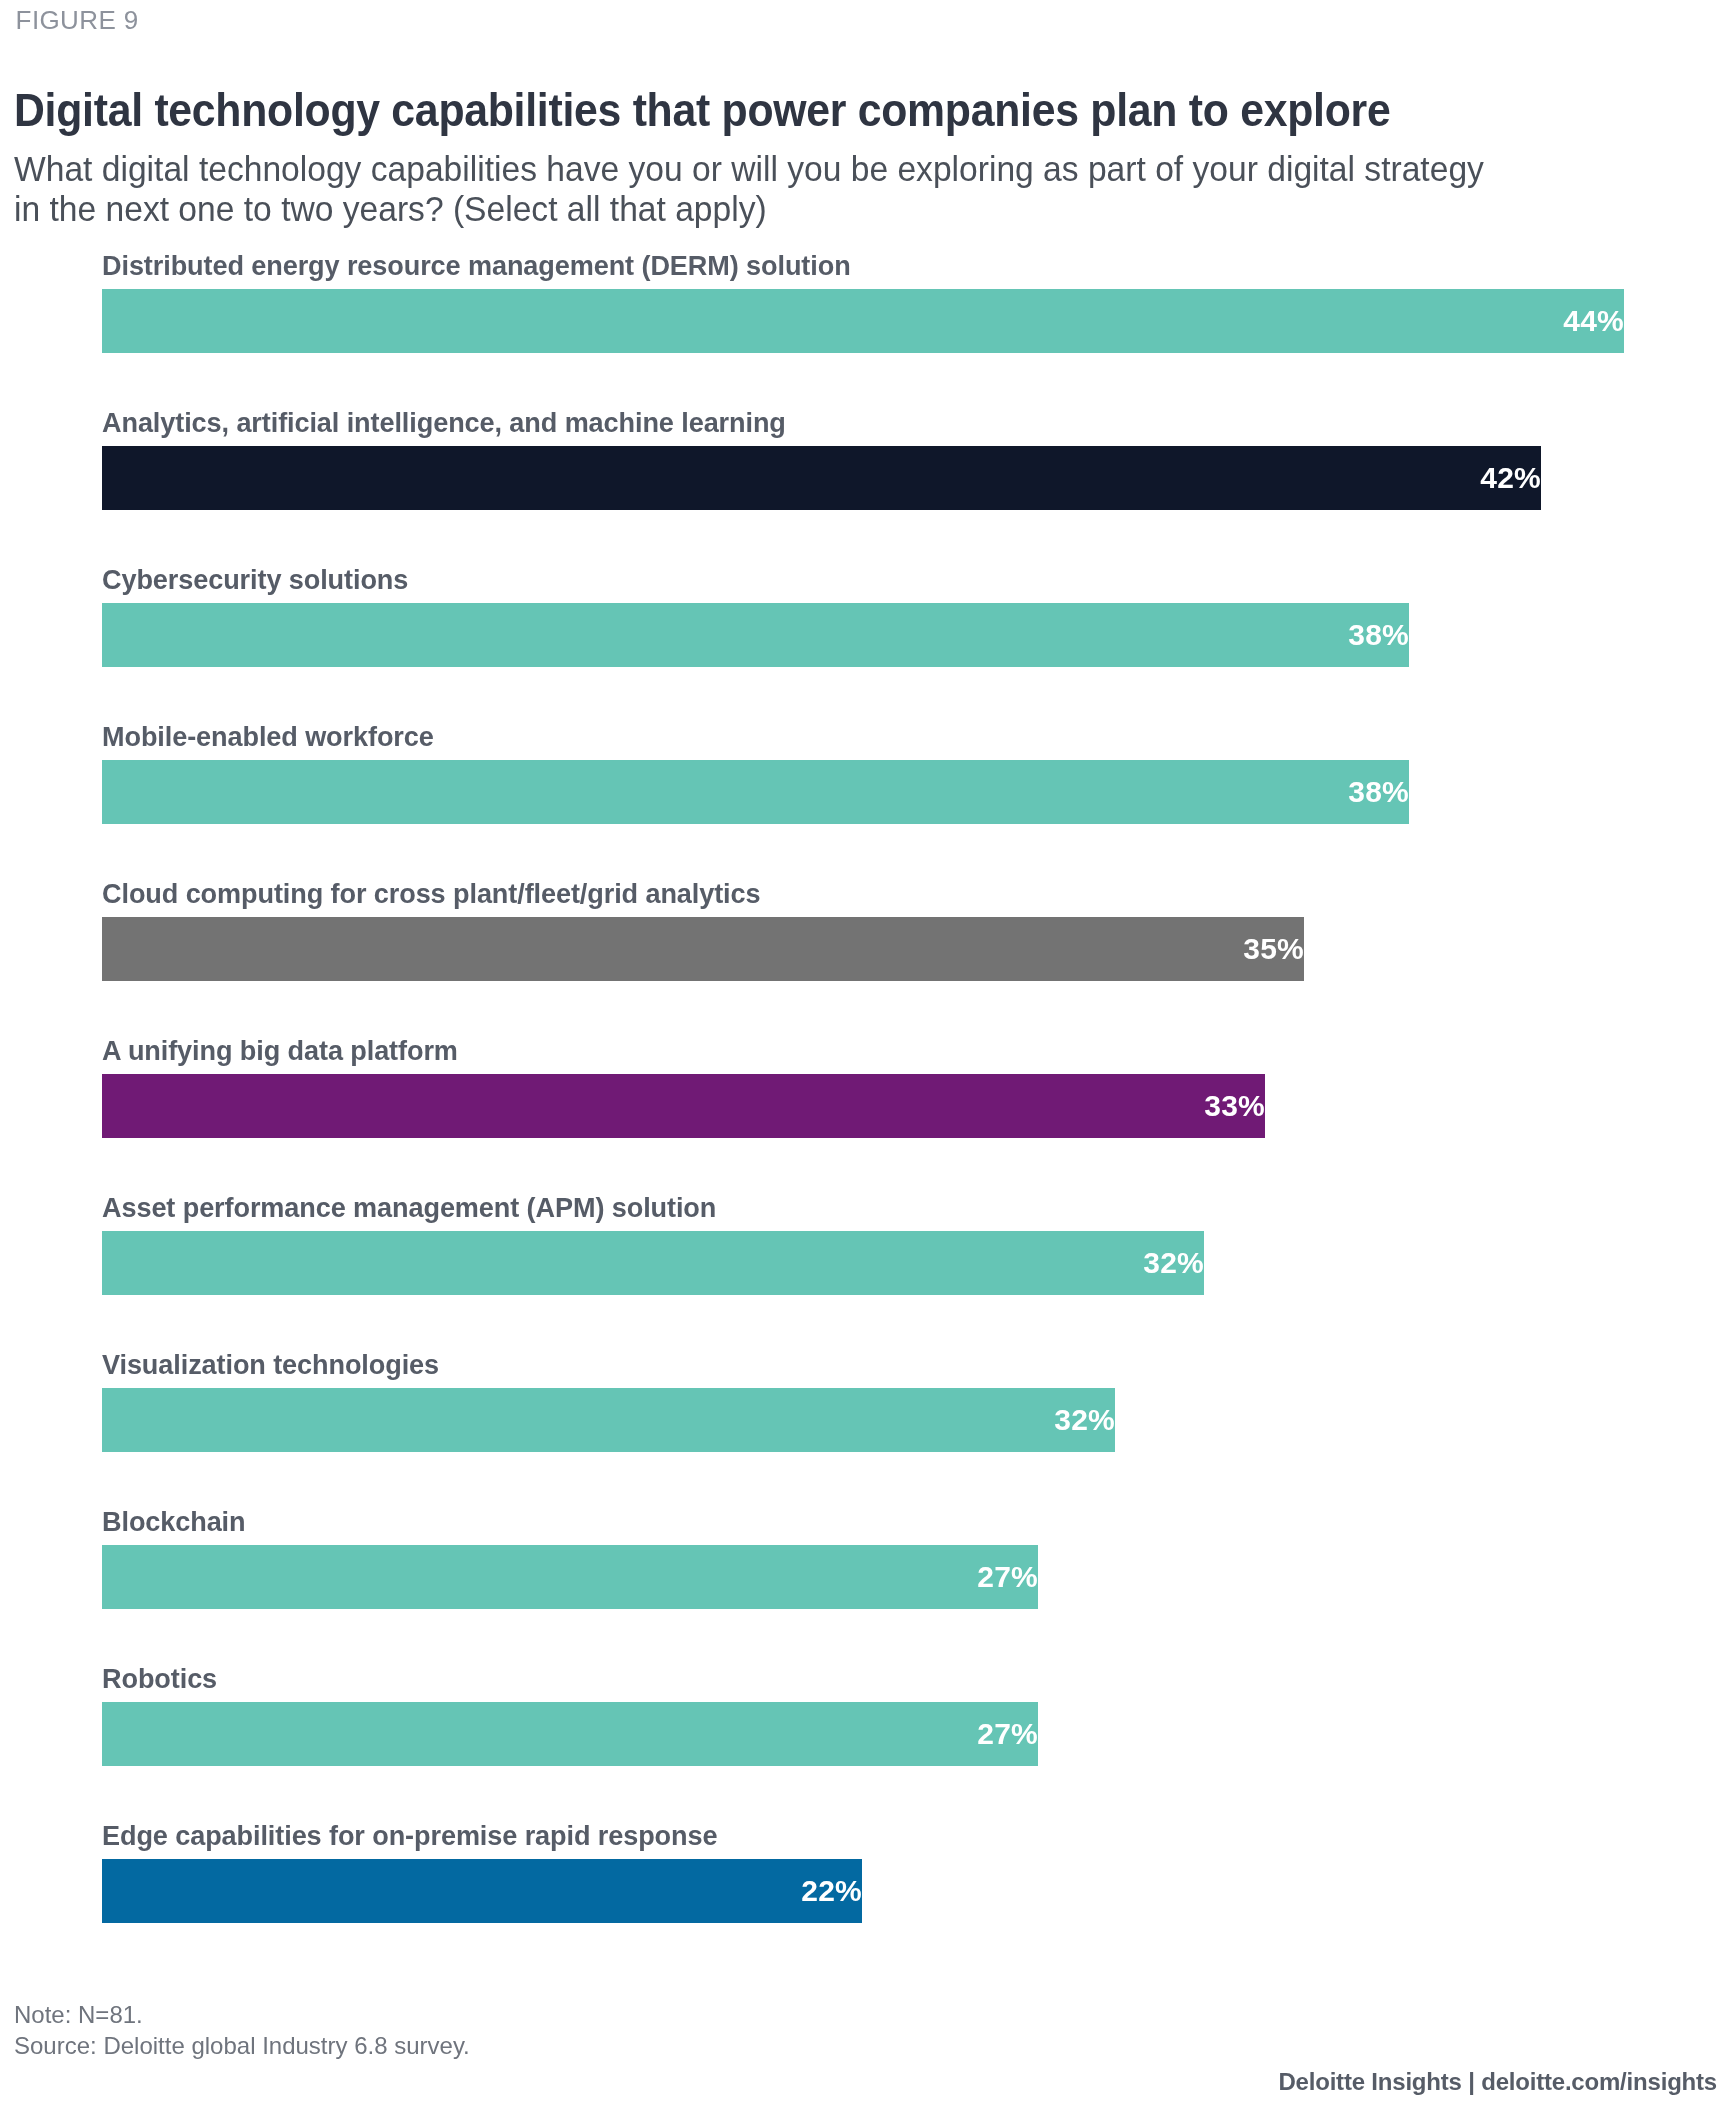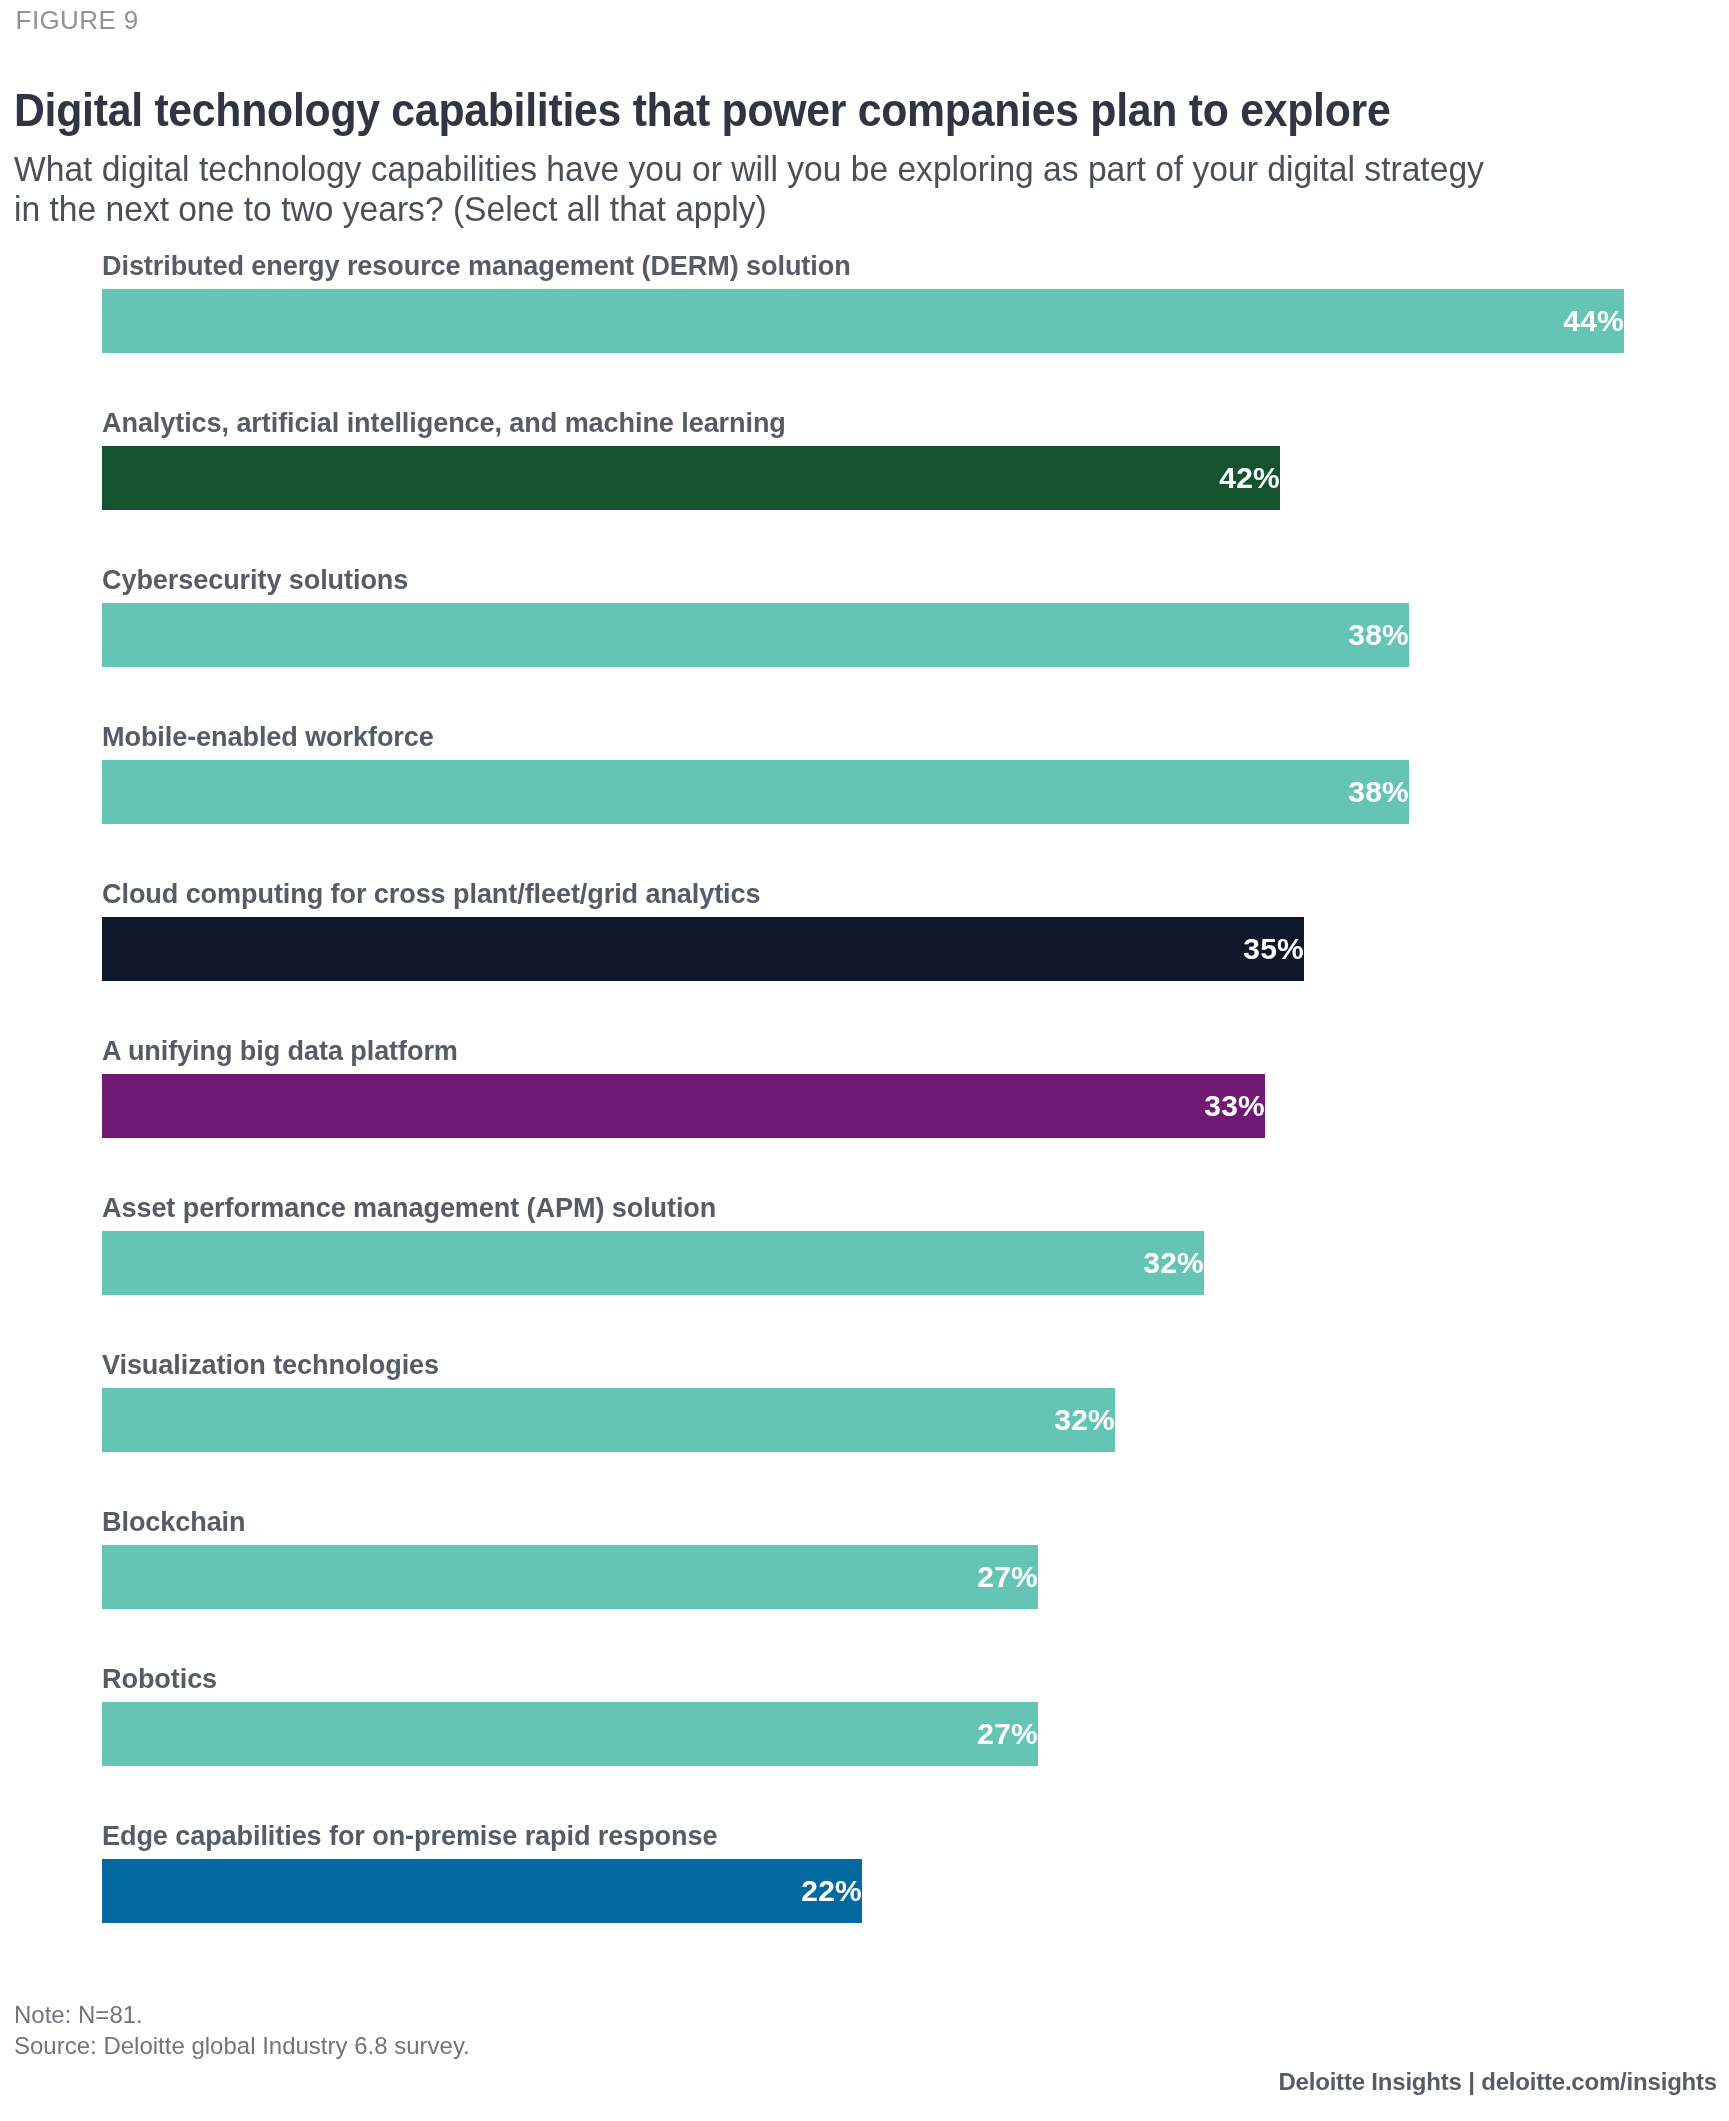--- a/index.html
+++ b/index.html
@@ -154,21 +154,21 @@
         <div class="bar-label">Distributed energy resource management (DERM) solution</div>
         <div class="bar-track">
           <div class="bar-fill" style="width: 1522px; background: rgb(101, 197, 181);">
             <span class="bar-value">44%</span>
           </div>
         </div>
       </div>
       <div class="bar-row">
         <div class="bar-label">Analytics, artificial intelligence, and machine learning</div>
         <div class="bar-track">
-          <div class="bar-fill" style="width: 1178px; background: #14532d;">
+          <div class="bar-fill" style="width: 1439px; background: #0f172a;">
             <span class="bar-value">42%</span>
           </div>
         </div>
       </div>
       <div class="bar-row">
         <div class="bar-label">Cybersecurity solutions</div>
         <div class="bar-track">
           <div class="bar-fill" style="width: 1307px; background: rgb(101, 197, 181);">
             <span class="bar-value">38%</span>
           </div>
@@ -178,21 +178,21 @@
         <div class="bar-label">Mobile-enabled workforce</div>
         <div class="bar-track">
           <div class="bar-fill" style="width: 1307px; background: rgb(101, 197, 181);">
             <span class="bar-value">38%</span>
           </div>
         </div>
       </div>
       <div class="bar-row">
         <div class="bar-label">Cloud computing for cross plant/fleet/grid analytics</div>
         <div class="bar-track">
-          <div class="bar-fill" style="width: 1202px; background: #0f172a;">
+          <div class="bar-fill" style="width: 1202px; background: #737373;">
             <span class="bar-value">35%</span>
           </div>
         </div>
       </div>
       <div class="bar-row">
         <div class="bar-label">A unifying big data platform</div>
         <div class="bar-track">
           <div class="bar-fill" style="width: 1163px; background: #701a75;">
             <span class="bar-value">33%</span>
           </div>

